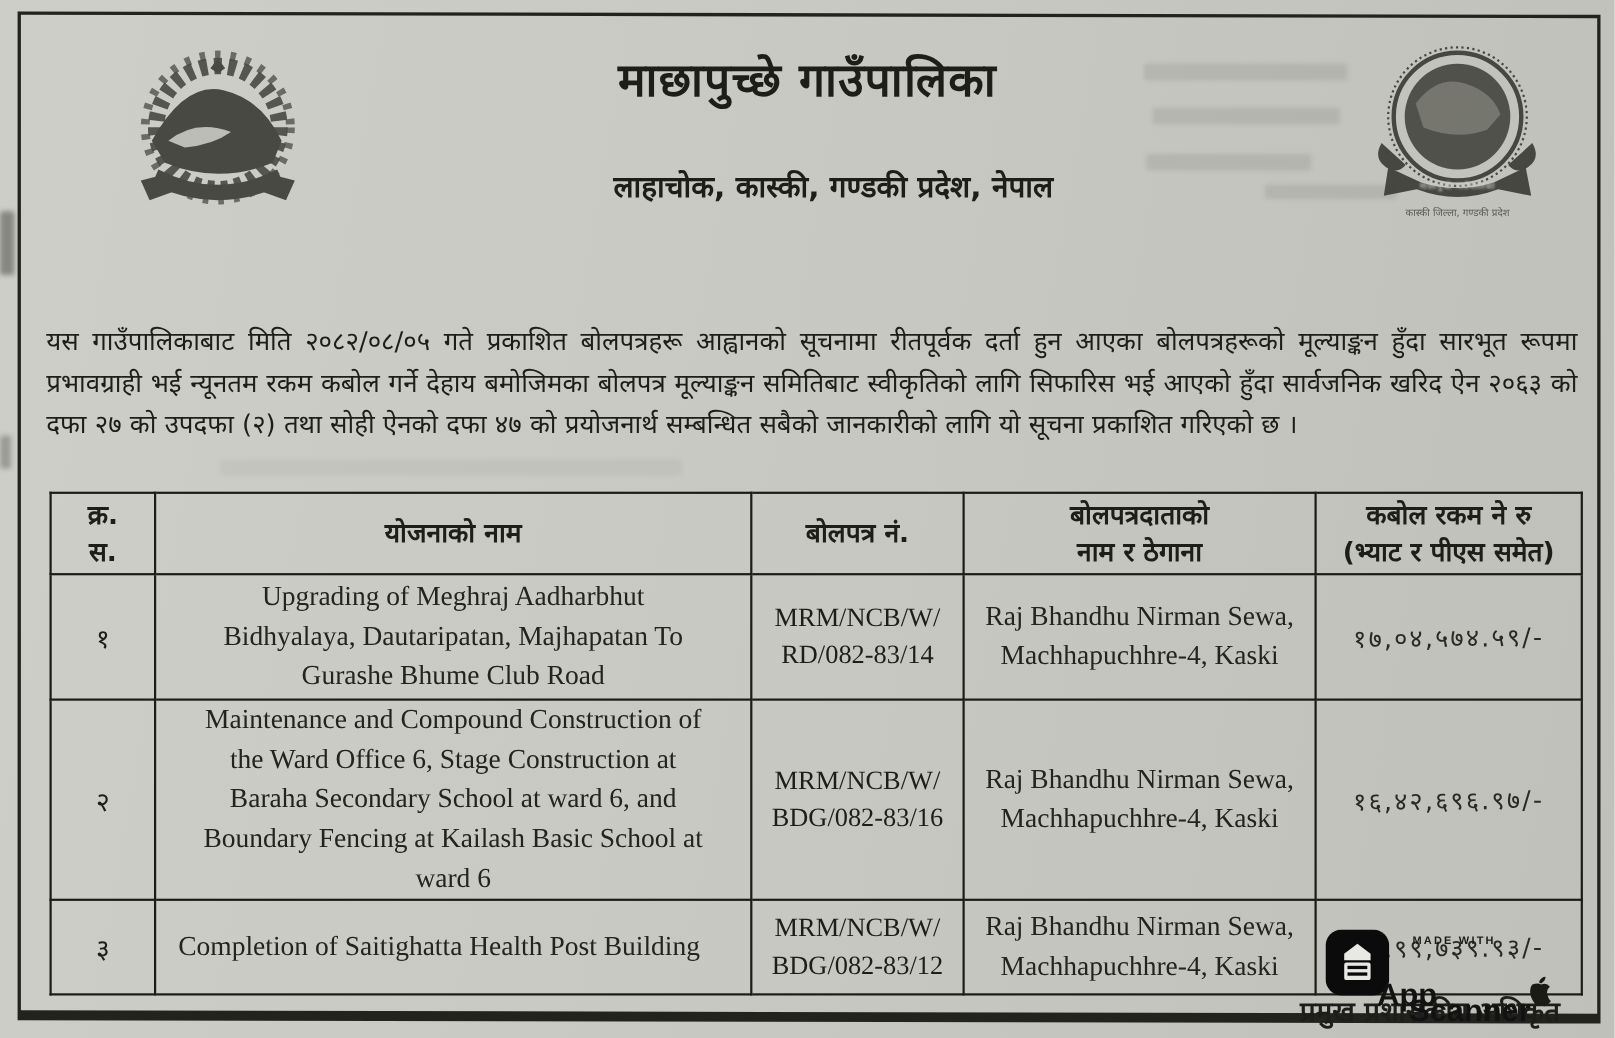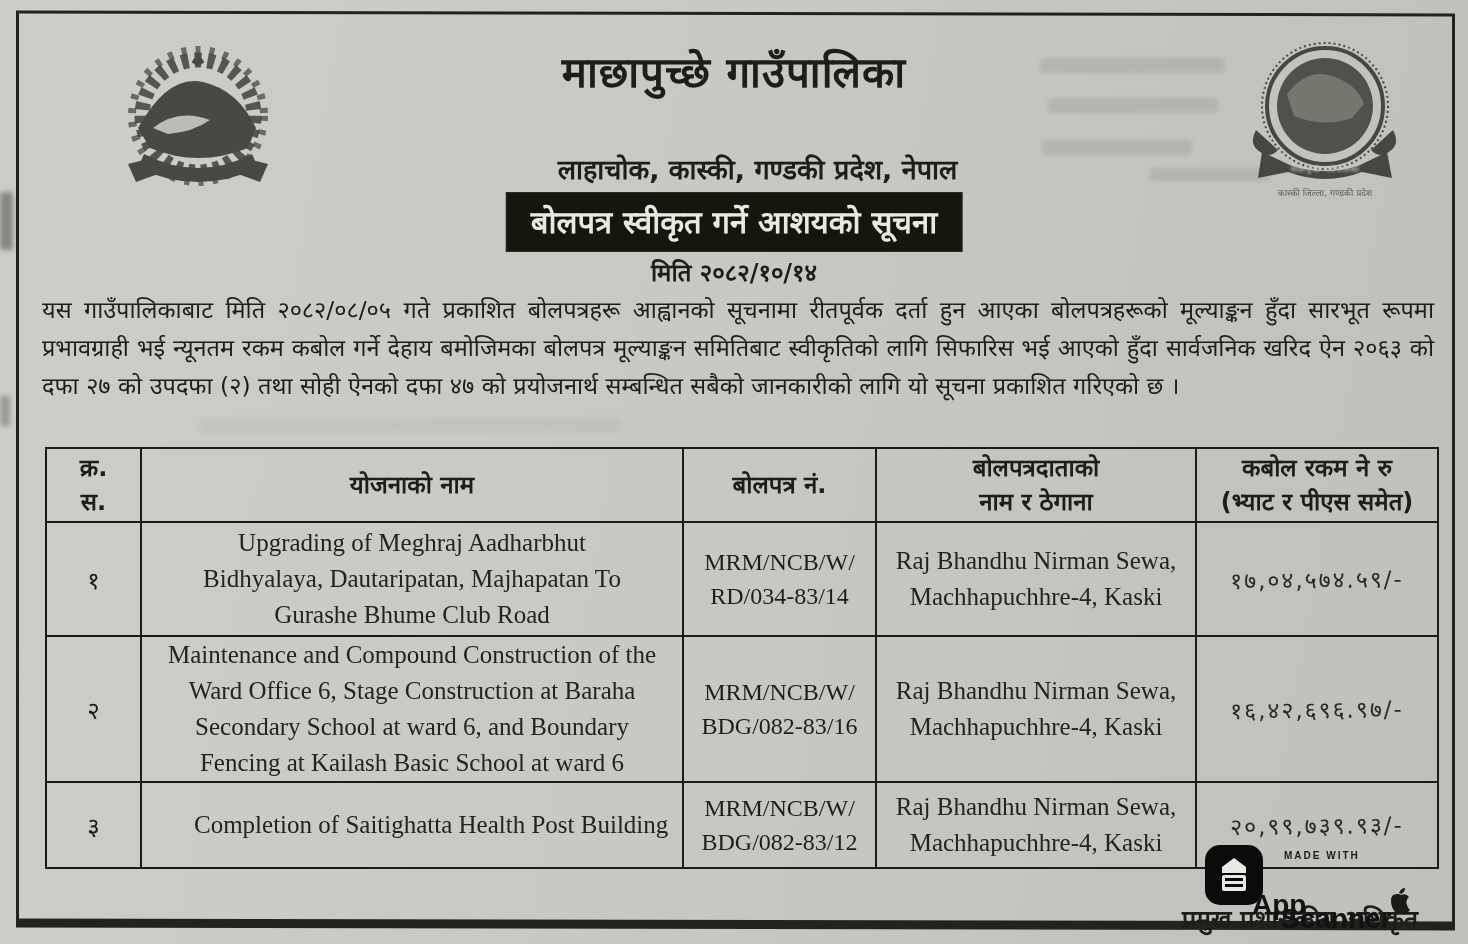--- a/index.html
+++ b/index.html
@@ -100,22 +100,20 @@
         <path d="M161 96 q8 14 -4 22 q-10 7 -18 -2 z" stroke="none"></path>
         <path d="M30 118 L60 132 Q93 142 126 132 L155 118 L160 144 L130 138 Q93 152 56 138 L26 144 Z" stroke="none"></path>
       </g>
       <text x="93" y="138" text-anchor="middle" class="seal-ribbon-text" fill="#d8d8d0">माछापुच्छे गाउँपालिका</text>
       <text x="93" y="162" text-anchor="middle" font-size="9" fill="#3a3a34" opacity="0.85">कास्की जिल्ला, गण्डकी प्रदेश</text>
     </svg>
   </div>
 
   <div class="abs center h1 dev-bold">माछापुच्छे गाउँपालिका</div>
   <div class="abs center h3 dev-bold">लाहाचोक, कास्की, गण्डकी प्रदेश, नेपाल</div>
-  <div class="abs notice-box">बोलपत्र स्वीकृत गर्ने आशयको सूचना</div>
-  <div class="abs center date-line dev-bold">मिति २०८२/१०/१४</div>
 
   <div class="abs para">यस गाउँपालिकाबाट मिति २०८२/०८/०५ गते प्रकाशित बोलपत्रहरू आह्वानको सूचनामा रीतपूर्वक दर्ता हुन आएका बोलपत्रहरूको मूल्याङ्कन हुँदा सारभूत रूपमा प्रभावग्राही भई न्यूनतम रकम कबोल गर्ने देहाय बमोजिमका बोलपत्र मूल्याङ्कन समितिबाट स्वीकृतिको लागि सिफारिस भई आएको हुँदा सार्वजनिक खरिद ऐन २०६३ को दफा २७ को उपदफा (२) तथा सोही ऐनको दफा ४७ को प्रयोजनार्थ सम्बन्धित सबैको जानकारीको लागि यो सूचना प्रकाशित गरिएको छ ।</div>
 
   <table class="main">
     <colgroup>
       <col style="width:95px">
         <col style="width:542px">
         <col style="width:193px">
         <col style="width:320px">
         <col style="width:242px">
@@ -136,46 +134,46 @@
           <div>कबोल रकम ने रु</div>
           <div>(भ्याट र पीएस समेत)</div>
         </td>
       </tr>
 
       <tr class="r1">
         <td class="cell-sn">१</td>
         <td class="cell-serif" style="padding:0 34px;">Upgrading of Meghraj Aadharbhut Bidhyalaya, Dautaripatan, Majhapatan To Gurashe Bhume Club Road</td>
         <td class="cell-tender">
           <div>MRM/NCB/W/</div>
-          <div>RD/034-83/14</div>
+          <div>RD/082-83/14</div>
         </td>
         <td class="cell-serif">
           <div>Raj Bhandhu Nirman Sewa,</div>
           <div>Machhapuchhre-4, Kaski</div>
         </td>
         <td class="cell-amount">१७,०४,५७४.५९/-</td>
       </tr>
 
       <tr class="r2">
         <td class="cell-sn">२</td>
-        <td class="cell-serif" style="padding:0 14px;">Maintenance and Compound Construction of the Ward Office 6, Stage Construction at Baraha Secondary School at ward 6, and Boundary Fencing at Kailash Basic School at ward 6</td>
+        <td class="cell-serif" style="padding:0 32px;">Maintenance and Compound Construction of the Ward Office 6, Stage Construction at Baraha Secondary School at ward 6, and Boundary Fencing at Kailash Basic School at ward 6</td>
         <td class="cell-tender">
           <div>MRM/NCB/W/</div>
           <div>BDG/082-83/16</div>
         </td>
         <td class="cell-serif">
           <div>Raj Bhandhu Nirman Sewa,</div>
           <div>Machhapuchhre-4, Kaski</div>
         </td>
         <td class="cell-amount">१६,४२,६९६.९७/-</td>
       </tr>
 
       <tr class="r3">
         <td class="cell-sn">३</td>
-        <td class="cell-serif" style="text-align:left;padding-left:52px;">Completion of Saitighatta Health Post Building</td>
+        <td class="cell-serif" style="text-align:left;padding-left:20px;">Completion of Saitighatta Health Post Building</td>
         <td class="cell-tender">
           <div>MRM/NCB/W/</div>
           <div>BDG/082-83/12</div>
         </td>
         <td class="cell-serif">
           <div>Raj Bhandhu Nirman Sewa,</div>
           <div>Machhapuchhre-4, Kaski</div>
         </td>
         <td class="cell-amount">२०,९९,७३९.९३/-</td>
       </tr>

